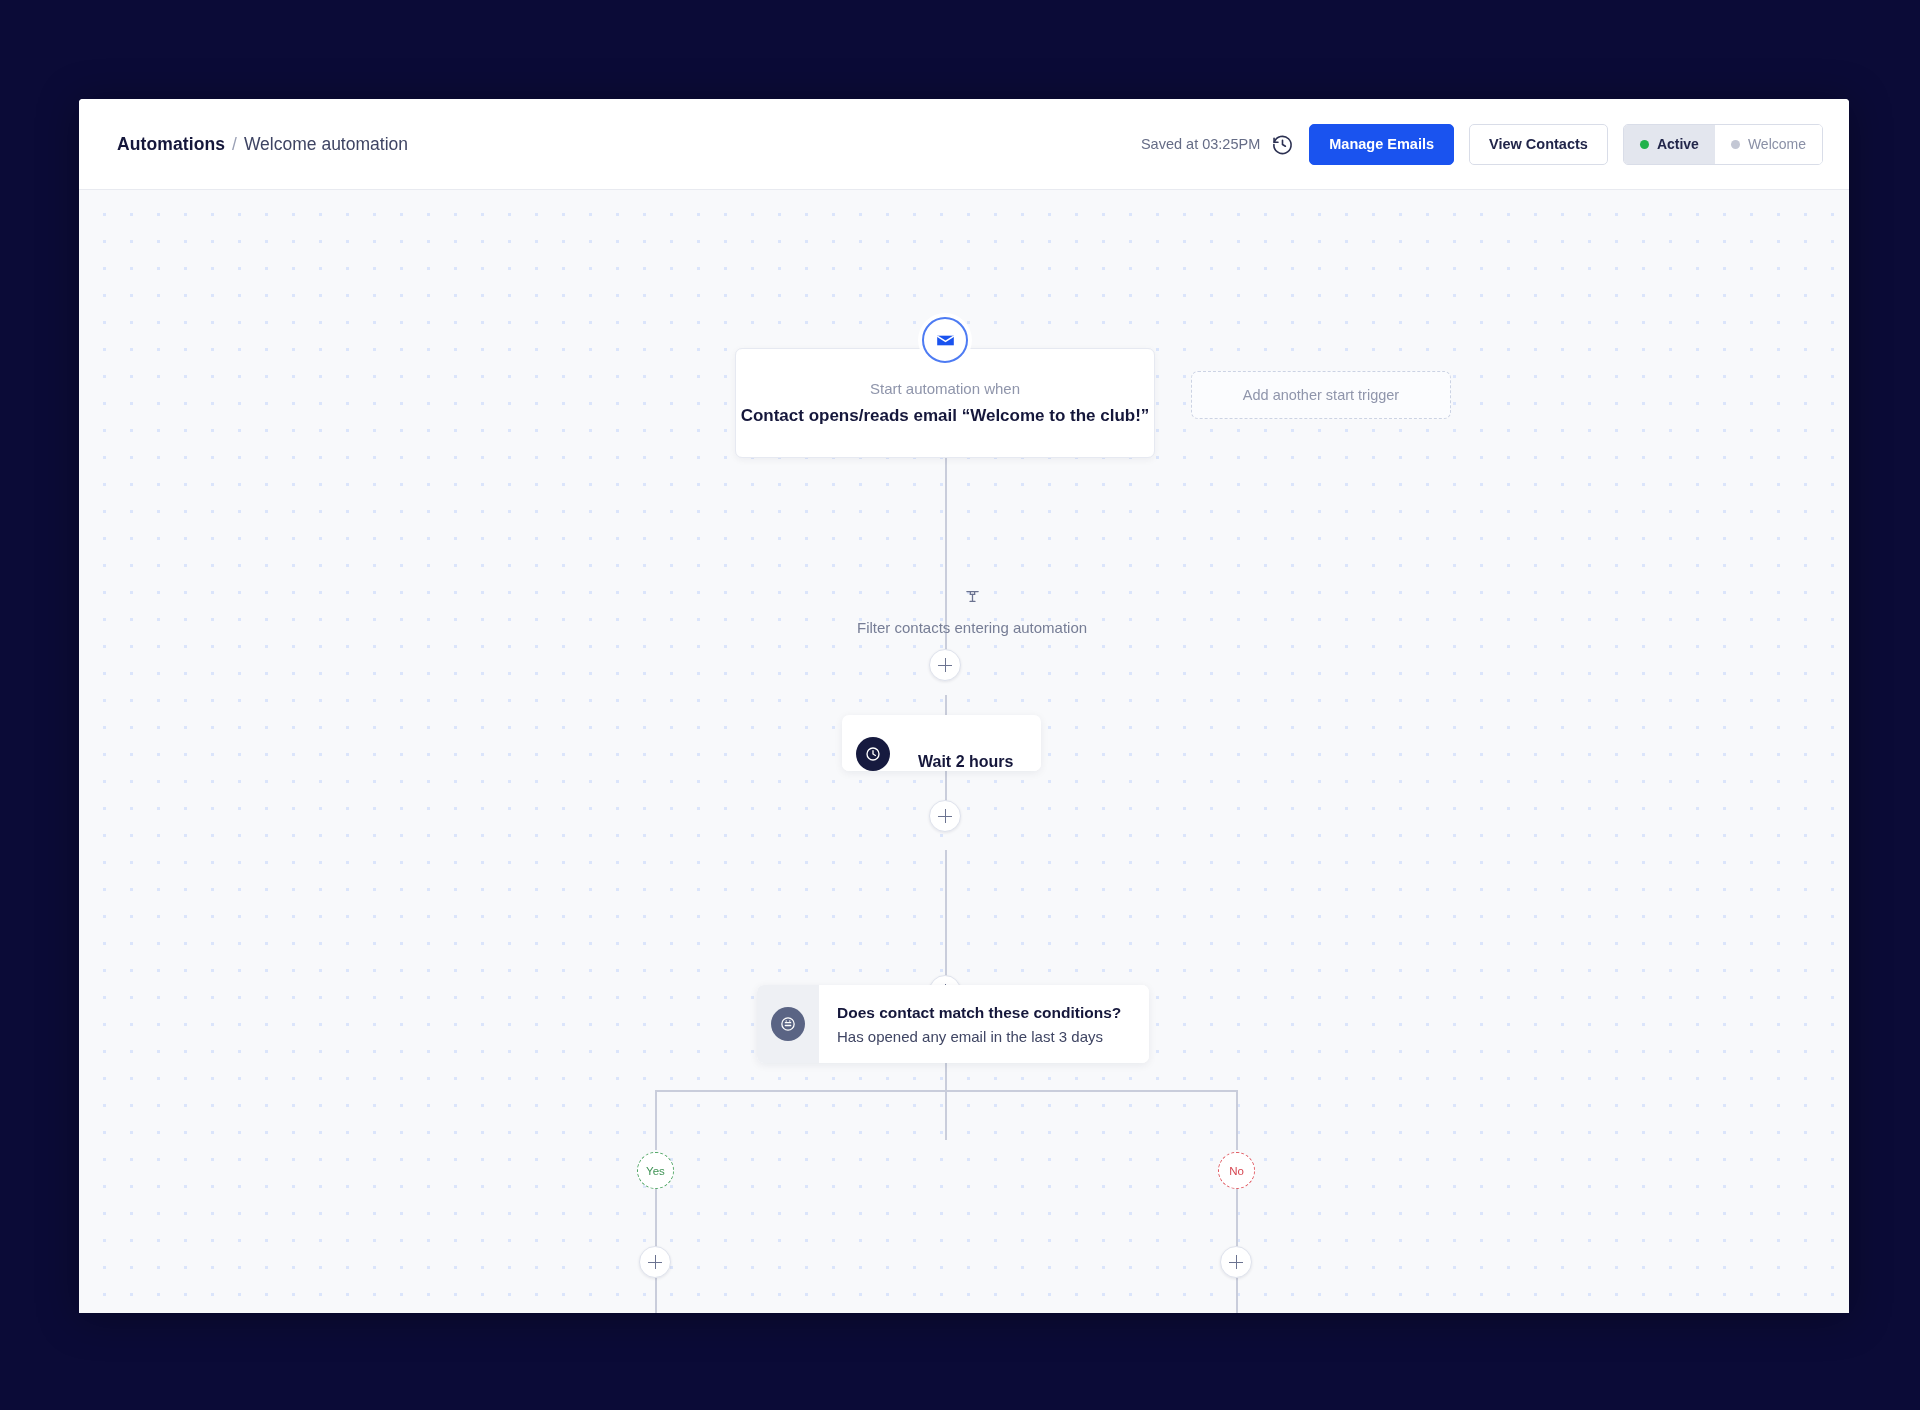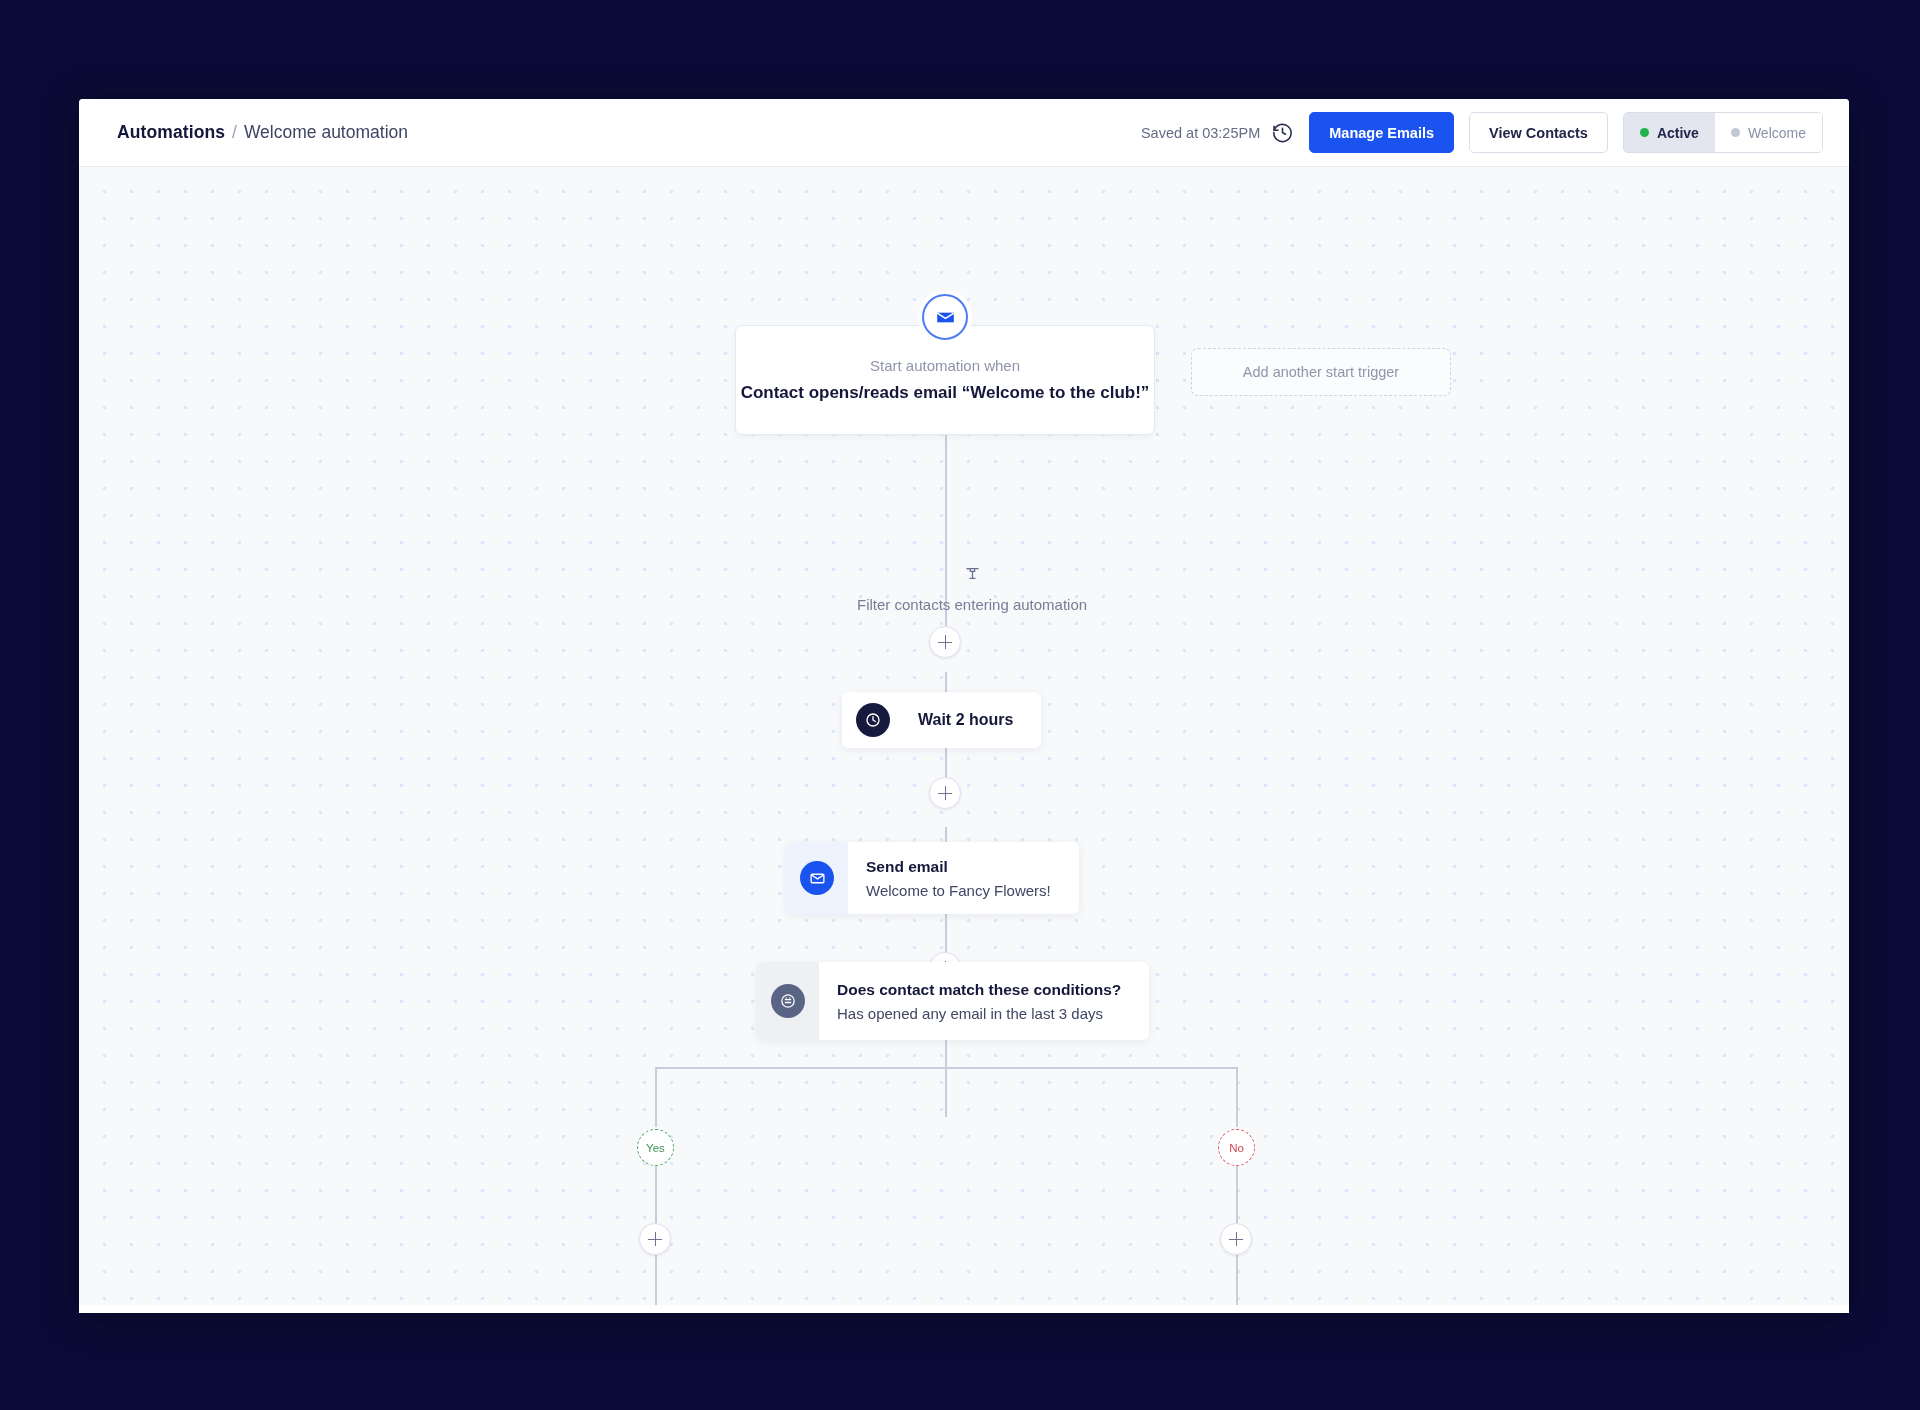--- a/index.html
+++ b/index.html
@@ -15,21 +15,21 @@
     width: 1770px; height: 1214px;
     background: #ffffff;
     border-radius: 4px 4px 0 0;
     overflow: hidden;
     box-shadow: 0 4px 40px rgba(0,0,0,.35);
   }
 
   
   .header {
     position: relative;
-    height: 68px;
+    height: 91px;
     background: #ffffff;
     border-bottom: 1px solid #e8eaf0;
     display: flex;
     align-items: center;
     padding: 0 26px 0 38px;
   }
   .breadcrumb { display: flex; align-items: baseline; gap: 7px; font-size: 17.5px; }
   .bc-root { font-weight: 700; color: #15173b; letter-spacing: .1px; }
   .bc-sep { color: #9aa0b5; font-weight: 400; }
   .bc-current { color: #3e4463; font-weight: 400; }
@@ -286,48 +286,34 @@
         </span>
         <span>Filter contacts entering automation</span>
       </div>
 
       <div class="plus" style="left:850px; top:459px;"></div>
       <div class="plus" style="left:850px; top:610px;"></div>
       <div class="plus" style="left:850px; top:785px;"></div>
       <div class="plus" style="left:560px; top:1056px;"></div>
       <div class="plus" style="left:1141px; top:1056px;"></div>
 
-      <div class="node node-single" style="left:763px; top:525px; height:56px;">
+      <div class="node node-single" style="left:763px; top:525px; height:56px;align-items:flex-end;">
         <div class="node-ico plain">
           <span class="circ-ico circ-navy">
             <svg width="18" height="18" viewBox="0 0 24 24" fill="none" stroke="#ffffff" stroke-width="1.8" stroke-linecap="round">
               <circle cx="12" cy="12" r="8"></circle>
                 <path d="M12 7.5V12l3.2 2"></path>
             </svg>
           </span>
         </div>
         <div class="node-body" style="justify-content:center; padding-left:14px;">
           <span class="node-title">Wait 2 hours</span>
         </div>
       </div>
 
-      <div class="node" style="left:707px; top:675px; height:72px;">
-        <div class="node-ico blue">
-          <span class="circ-ico circ-blue">
-            <svg width="17" height="17" viewBox="0 0 24 24" fill="none" stroke="#ffffff" stroke-width="1.9" stroke-linecap="round">
-              <rect x="3" y="6" width="18" height="12" rx="1.5" fill="none"></rect>
-              <path d="M3.6 7l8.4 5.6L20.4 7"></path>
-            </svg>
-          </span>
-        </div>
-        <div class="node-body">
-          <span class="node-title">Send email</span>
-          <span class="node-sub">Welcome to Fancy Flowers!</span>
-        </div>
-      </div>
 
       <div class="node" style="left:678px; top:795px; height:78px;">
         <div class="node-ico gray">
           <span class="circ-ico circ-slate">
             <svg width="18" height="18" viewBox="0 0 24 24" fill="none" stroke="#ffffff" stroke-width="1.7" stroke-linecap="round">
               <circle cx="12" cy="12" r="8.2"></circle>
               <path d="M8.4 10.2h7.2"></path>
                 <path d="M8.4 14h7.2"></path>
               <circle cx="9.6" cy="8.1" r=".95" fill="#ffffff" stroke="none"></circle>
               <circle cx="14.4" cy="8.1" r=".95" fill="#ffffff" stroke="none"></circle>

